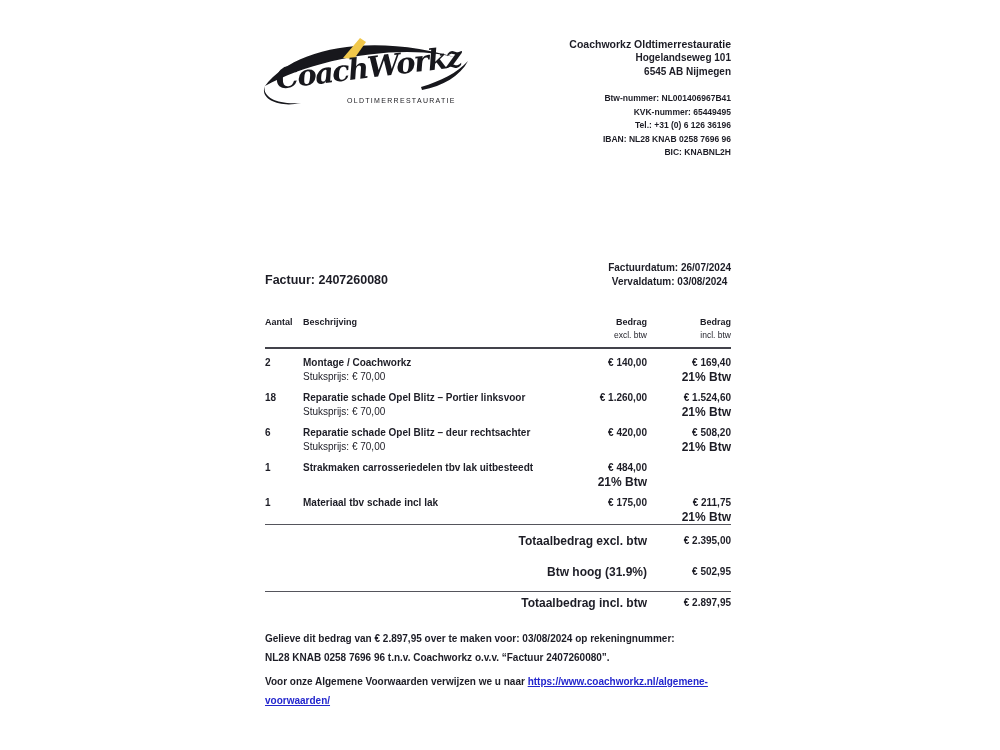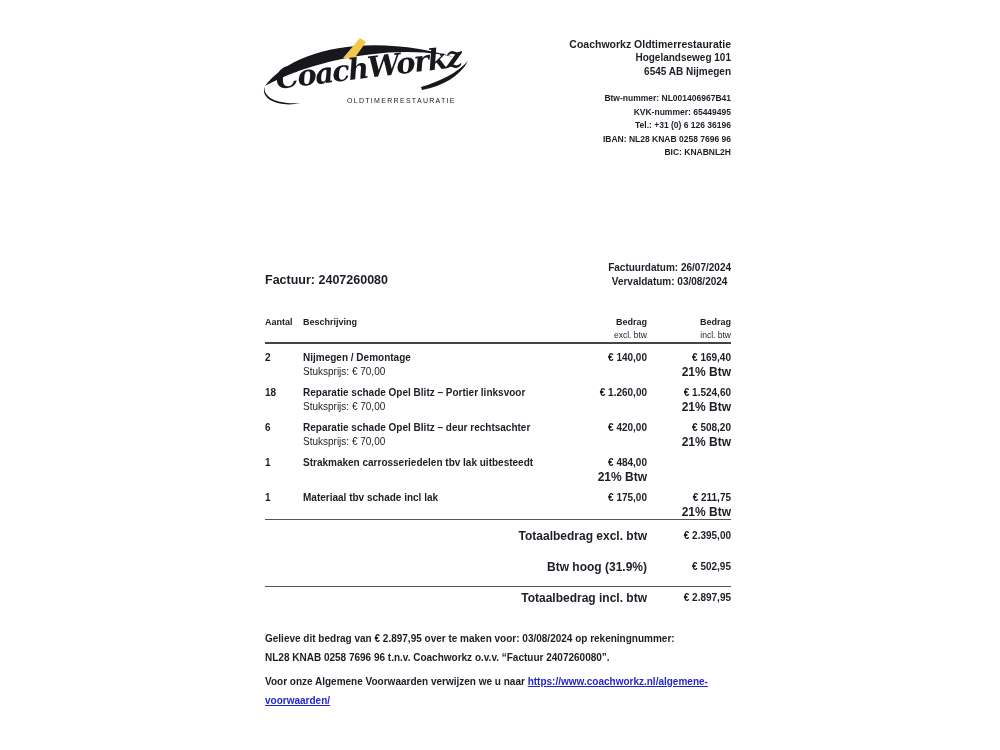--- a/index.html
+++ b/index.html
@@ -24,21 +24,21 @@
   
   .dates { position: absolute; top: 261px; right: 0; text-align: center; }
   .dates div { font-size: 10px; line-height: 14px; font-weight: 600; }
   .title { position: absolute; top: 273px; left: 0; font-size: 12.5px; font-weight: 700; }
 
   
   .table { position: absolute; top: 316px; left: 0; width: 466px; }
   .grid-row { display: grid; grid-template-columns: 38px 1fr 110px 84px; }
   .col-r { text-align: right; }
 
-  .thead { border-bottom: 2px solid #43434b; }
+  .thead { border-bottom: 2px solid #43434b; padding-bottom: 5px; }
   .thead .h { font-size: 9px; font-weight: 700; line-height: 13px; }
   .thead .sub { font-size: 8.5px; font-weight: 400; line-height: 13px; }
 
   .trow { padding-top: 7px; height: 35px; }
   .trow .qty { font-size: 10px; font-weight: 700; line-height: 14px; }
   .trow .desc { font-size: 10px; font-weight: 700; line-height: 14px; }
   .trow .unit { font-size: 10px; font-weight: 400; line-height: 14px; }
   .trow .amt { font-size: 10px; font-weight: 600; line-height: 14px; }
   .trow .vat { font-size: 12px; font-weight: 600; line-height: 14px; }
 
@@ -100,21 +100,21 @@
       </div>
       <div class="col-r">
         <div class="h">Bedrag</div>
         <div class="sub">incl. btw</div>
       </div>
     </div>
 
     <div class="grid-row trow">
       <div class="qty">2</div>
       <div>
-        <div class="desc">Nijmegen / Demontage</div>
+        <div class="desc">Montage / Coachworkz</div>
         <div class="unit">Stuksprijs: € 70,00</div>
       </div>
       <div class="amt col-r">€ 140,00</div>
       <div class="col-r">
         <div class="amt">€ 169,40</div>
         <div class="vat">21% Btw</div>
       </div>
     </div>
 
     <div class="grid-row trow">

